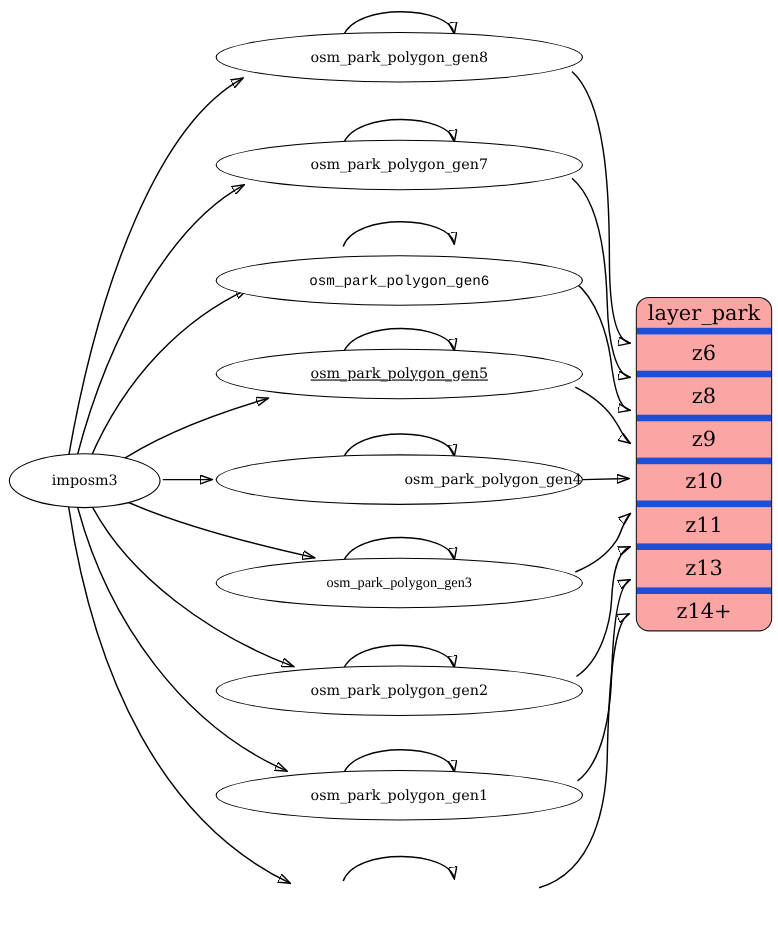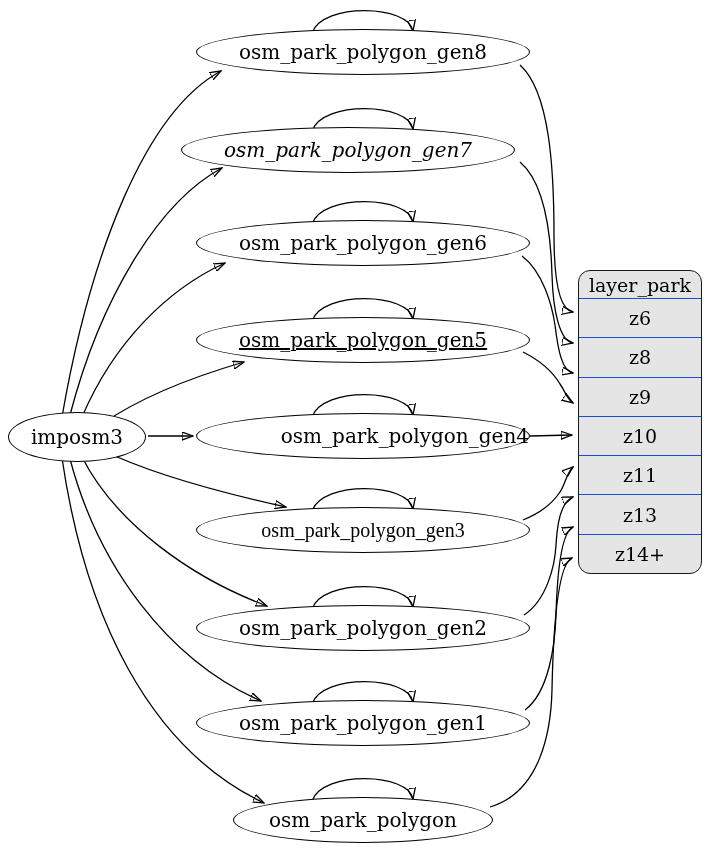--- a/index.html
+++ b/index.html
@@ -9,43 +9,43 @@
     font-family:"DejaVu Serif","Liberation Serif",serif;
     color:#000;
   }
   .edges { position:absolute; left:0; top:0; width:707px; height:851px; }
   .edges path, .edges line { fill:none; stroke:#000; stroke-width:1.3px; }
   .enode {
     position:absolute; box-sizing:border-box;
     border:1.4px solid #000; border-radius:50%;
     background:#ffffff;
     display:flex; align-items:center; justify-content:center;
-    font-size:20px; white-space:nowrap;
+    font-size:13px; white-space:nowrap;
   }
   .n-imposm3  { left:8px;   top:412px; width:138px; height:50px; }
   .n-gen8     { left:196px; top:29px;  width:334px; height:46px; }
-  .n-gen7     { left:181px; top:127px; width:334px; height:46px;font-style:italic; }
-  .n-gen6     { left:196px; top:220px; width:334px; height:46px; }
+  .n-gen7     { left:196px; top:127px; width:334px; height:46px; }
+  .n-gen6     { left:196px; top:232px; width:334px; height:46px;font-family:Liberation Mono, monospace; }
   .n-gen5     { left:196px; top:317px; width:334px; height:46px;text-decoration:underline; }
   .n-gen4     { left:196px; top:413px; width:334px; height:46px;justify-content:flex-end; }
   .n-gen3     { left:196px; top:507px; width:334px; height:46px;font-family:Liberation Serif, serif; }
   .n-gen2     { left:196px; top:605px; width:334px; height:46px; }
   .n-gen1     { left:196px; top:700px; width:334px; height:46px;text-align:right; }
   .n-poly     { left:233px; top:797px; width:260px; height:46px; }
   .rtable {
     position:absolute; left:578px; top:270px; width:124px; height:304px;
     box-sizing:border-box;
-    background:#e5e5e5;
+    background:#fca5a5;
     border:1.7px solid #1a1a1a; border-radius:12px;
     display:flex; flex-direction:column; overflow:hidden;
     font-size:19px;
   }
   .trow {
     flex:1 1 auto; display:flex; align-items:center; justify-content:center;
-    border-top:1px solid #1d4ed8;
+    border-top:6px solid #1d4ed8;
   }
   .trow.title { flex:0 0 27px; border-top:none; }
 </style>
 </head>
 <body>
 
 <div class="canvas">
 
   <svg class="edges" viewBox="0 0 707 851" xmlns="http://www.w3.org/2000/svg">
     <defs>
@@ -106,23 +106,20 @@
   </div>
   <div class="enode n-gen3">
     <span>osm_park_polygon_gen3</span>
   </div>
   <div class="enode n-gen2">
     <span>osm_park_polygon_gen2</span>
   </div>
   <div class="enode n-gen1">
     <span>osm_park_polygon_gen1</span>
   </div>
-  <div class="enode n-poly">
-    <span>osm_park_polygon</span>
-  </div>
 
   <div class="rtable">
     <div class="trow title">layer_park</div>
     <div class="trow">z6</div>
     <div class="trow">z8</div>
     <div class="trow">z9</div>
     <div class="trow">z10</div>
     <div class="trow">z11</div>
     <div class="trow">z13</div>
     <div class="trow">z14+</div>

